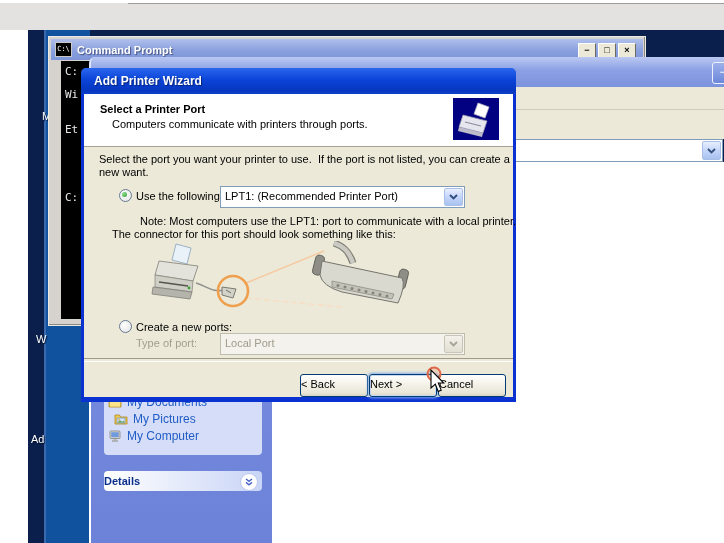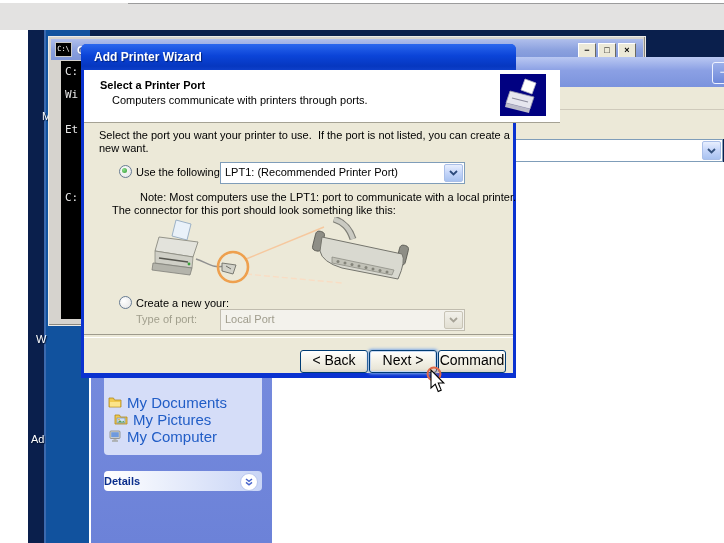--- a/index.html
+++ b/index.html
@@ -32,50 +32,50 @@
   .exp-title{left:0;top:0;width:100%;height:30px;background:linear-gradient(180deg,#bac8f2,#8ba0e4 45%,#7b93dd);border-radius:6px 0 0 0;border-left:2px solid #dbe3fa;}
   .exp-minbtn{left:623px;top:5px;width:20px;height:20px;border-radius:3px;background:linear-gradient(180deg,#9cb0ea,#6d88da);border:1px solid #eef2ff;color:#fff;font-size:12px;line-height:18px;text-align:center;}
   .exp-toolbar{left:0;top:30px;width:100%;height:22px;background:#ece9d8;border-left:2px solid #dbe3fa;border-bottom:1px solid #cfcabb;}
   .exp-row2{left:0;top:53px;width:100%;height:29px;background:#ece9d8;border-left:2px solid #dbe3fa;}
   .exp-combo{left:2px;top:82px;width:630px;height:21px;background:#fff;border:1px solid #7f9db9;}
   .exp-combo-arrow{position:absolute;right:1px;top:1px;width:17px;height:17px;border:1px solid #aabfe8;border-radius:2px;background:linear-gradient(180deg,#e8effe,#c4d5f9 50%,#a8c2f0);display:flex;align-items:center;justify-content:center;}
   .exp-content{left:0;top:105px;width:100%;height:381px;background:#fff;}
   .taskpane{left:2px;top:105px;width:181px;height:381px;background:linear-gradient(180deg,#8094e3,#6c82d8);}
   .links-panel{left:13px;top:140px;width:158px;height:153px;background:#d5ddf8;border-radius:4px;}
   .tp-item{position:absolute;left:4px;height:16px;display:flex;align-items:center;gap:5px;}
-  .tp-item span{color:#215dc6;font-size:15px;}
+  .tp-item span{color:#215dc6;font-size:12px;}
   .details-bar{left:13px;top:309px;width:158px;height:20px;border-radius:4px;background:linear-gradient(90deg,#ffffff,#c9d5f6);display:flex;align-items:center;}
   .details-text{color:#0b2e8c;font-weight:bold;}
   .details-chevbtn{position:absolute;right:4px;top:2px;width:16px;height:16px;border-radius:50%;background:#fff;border:1px solid #b8c6ee;display:flex;align-items:center;justify-content:center;}
 
   
-  .wizard{left:81px;top:44px;width:435px;height:334px;text-decoration:underline;}
+  .wizard{left:81px;top:68px;width:435px;height:334px;text-decoration:underline;}
   .wiz-frame{position:absolute;left:0;top:0;width:100%;height:100%;background:#0a32d0;border-radius:6px 6px 0 0;}
   .wiz-title{position:absolute;left:0;top:0;width:100%;height:26px;border-radius:5px 5px 0 0;
      background:linear-gradient(180deg,#2a67ee,#0b44d8 45%,#0637c0 85%,#0d3fc9);display:flex;align-items:center;}
   .wiz-title-text{color:#fff;font-weight:bold;font-size:12px;margin-left:13px;text-shadow:1px 1px 1px #00227a;}
   .wiz-inner{position:absolute;left:3px;top:26px;width:429px;height:303px;background:#ece9d8;}
-  .wiz-header{position:absolute;left:0;top:0;width:100%;height:52px;background:#fff;border-bottom:1px solid #a5a294;padding-left:47px;}
+  .wiz-header{position:absolute;left:0;top:0;width:100%;height:52px;background:#fff;border-bottom:1px solid #a5a294;}
   .wiz-h-title{position:absolute;left:16px;top:9px;font-weight:bold;}
   .wiz-h-sub{position:absolute;left:28px;top:24px;}
   .wiz-h-icon{position:absolute;right:14px;top:4px;width:46px;height:42px;background:#010181;}
   .wiz-body{position:absolute;left:0;top:53px;width:100%;height:210px;}
   .wiz-text{position:absolute;white-space:pre;}
   .radio{position:absolute;width:11px;height:11px;border-radius:50%;border:1px solid #677b92;background:radial-gradient(circle at 35% 35%,#fff,#e2e2e2);}
   .radio .dot{position:absolute;left:2px;top:2px;width:5px;height:5px;border-radius:50%;background:radial-gradient(circle at 35% 35%,#8ede8e,#2f9a2f);}
   .combo{position:absolute;left:136px;width:243px;height:20px;background:#fff;border:1px solid #7f9db9;}
   .combo .val{position:absolute;left:4px;top:3px;white-space:nowrap;}
   .combo .arrow{position:absolute;right:1px;top:1px;width:17px;height:16px;border:1px solid #aabfe8;border-radius:2px;background:linear-gradient(180deg,#e8effe,#c4d5f9 50%,#a8c2f0);display:flex;align-items:center;justify-content:center;}
   .combo.disabled{background:#f3f2ec;border-color:#c0bcae;}
   .combo.disabled .val{color:#9f9c8c;}
   .combo.disabled .arrow{background:linear-gradient(180deg,#f2f1ea,#e2dfd2);border-color:#c8c4b6;}
   .wiz-divider{position:absolute;left:0;top:264px;width:100%;height:2px;border-top:1px solid #9e9b8d;border-bottom:1px solid #fff;}
   .wiz-footer{position:absolute;left:0;top:266px;width:100%;height:37px;}
   .xpbtn{position:absolute;top:14px;width:66px;height:21px;border:1px solid #003c74;border-radius:3px;
-     background:linear-gradient(180deg,#ffffff,#f4f2e8 45%,#e9e6d8 85%,#d8d4c4);font-size:14px;text-align:center;line-height:19px;}
+     background:linear-gradient(180deg,#ffffff,#f4f2e8 45%,#e9e6d8 85%,#d8d4c4);font-size:11px;line-height:19px;}
   .xpbtn.default{box-shadow:0 0 3px 1px #7da9e8, inset 0 0 0 1px #c6d8f2;}
   .gray{color:#a19f8d;text-align:right;}
 
   .cursor-wrap{left:421px;top:364px;width:30px;height:34px;pointer-events:none;}
 </style>
 </head>
 <body>
 
 <div id="screen">
 
@@ -238,37 +238,37 @@
               <circle cx="213" cy="49" r="1.5"></circle>
                 <circle cx="220" cy="50.5" r="1.5"></circle>
                 <circle cx="227" cy="52" r="1.5"></circle>
               <circle cx="234" cy="53.5" r="1.5"></circle>
                 <circle cx="241" cy="55" r="1.5"></circle>
             </g>
           </g>
         </svg>
 
         <div class="radio" style="left:35px;top:173px;"></div>
-        <div class="wiz-text" style="left:52px;top:174px;">Create a new your:</div>
+        <div class="wiz-text" style="left:52px;top:174px;">Create a new ports:</div>
         <div class="wiz-text gray" style="left:52px;top:190px;">Type of port:</div>
         <div class="combo disabled" style="top:186px;">
           <div class="val">Local Port</div>
           <div class="arrow">
             <svg width="9" height="6" viewBox="0 0 9 6">
                 <path d="M1 1 L4.5 4.5 L8 1" stroke="#a6a296" stroke-width="1.8" fill="none"></path>
               </svg>
           </div>
         </div>
       </div>
 
       <div class="wiz-divider"></div>
       <div class="wiz-footer">
         <div class="xpbtn" style="left:216px;">&lt; Back</div>
         <div class="xpbtn default" style="left:285px;">Next &gt;</div>
-        <div class="xpbtn" style="left:354px;">Command</div>
+        <div class="xpbtn" style="left:354px;">Cancel</div>
       </div>
     </div>
   </div>
 
   <div class="abs cursor-wrap">
     <svg width="30" height="34" viewBox="0 0 30 34">
       <circle cx="13" cy="10" r="6.5" fill="rgba(240,140,100,0.25)" stroke="#e06848" stroke-width="2"></circle>
       <path d="M10 6 L10 24 L14.3 20.2 L17.2 27.4 L20.2 26.1 L17.3 19 L22.8 19 Z" fill="#ffffff" stroke="#000000" stroke-width="1.1"></path>
     </svg>
   </div>

